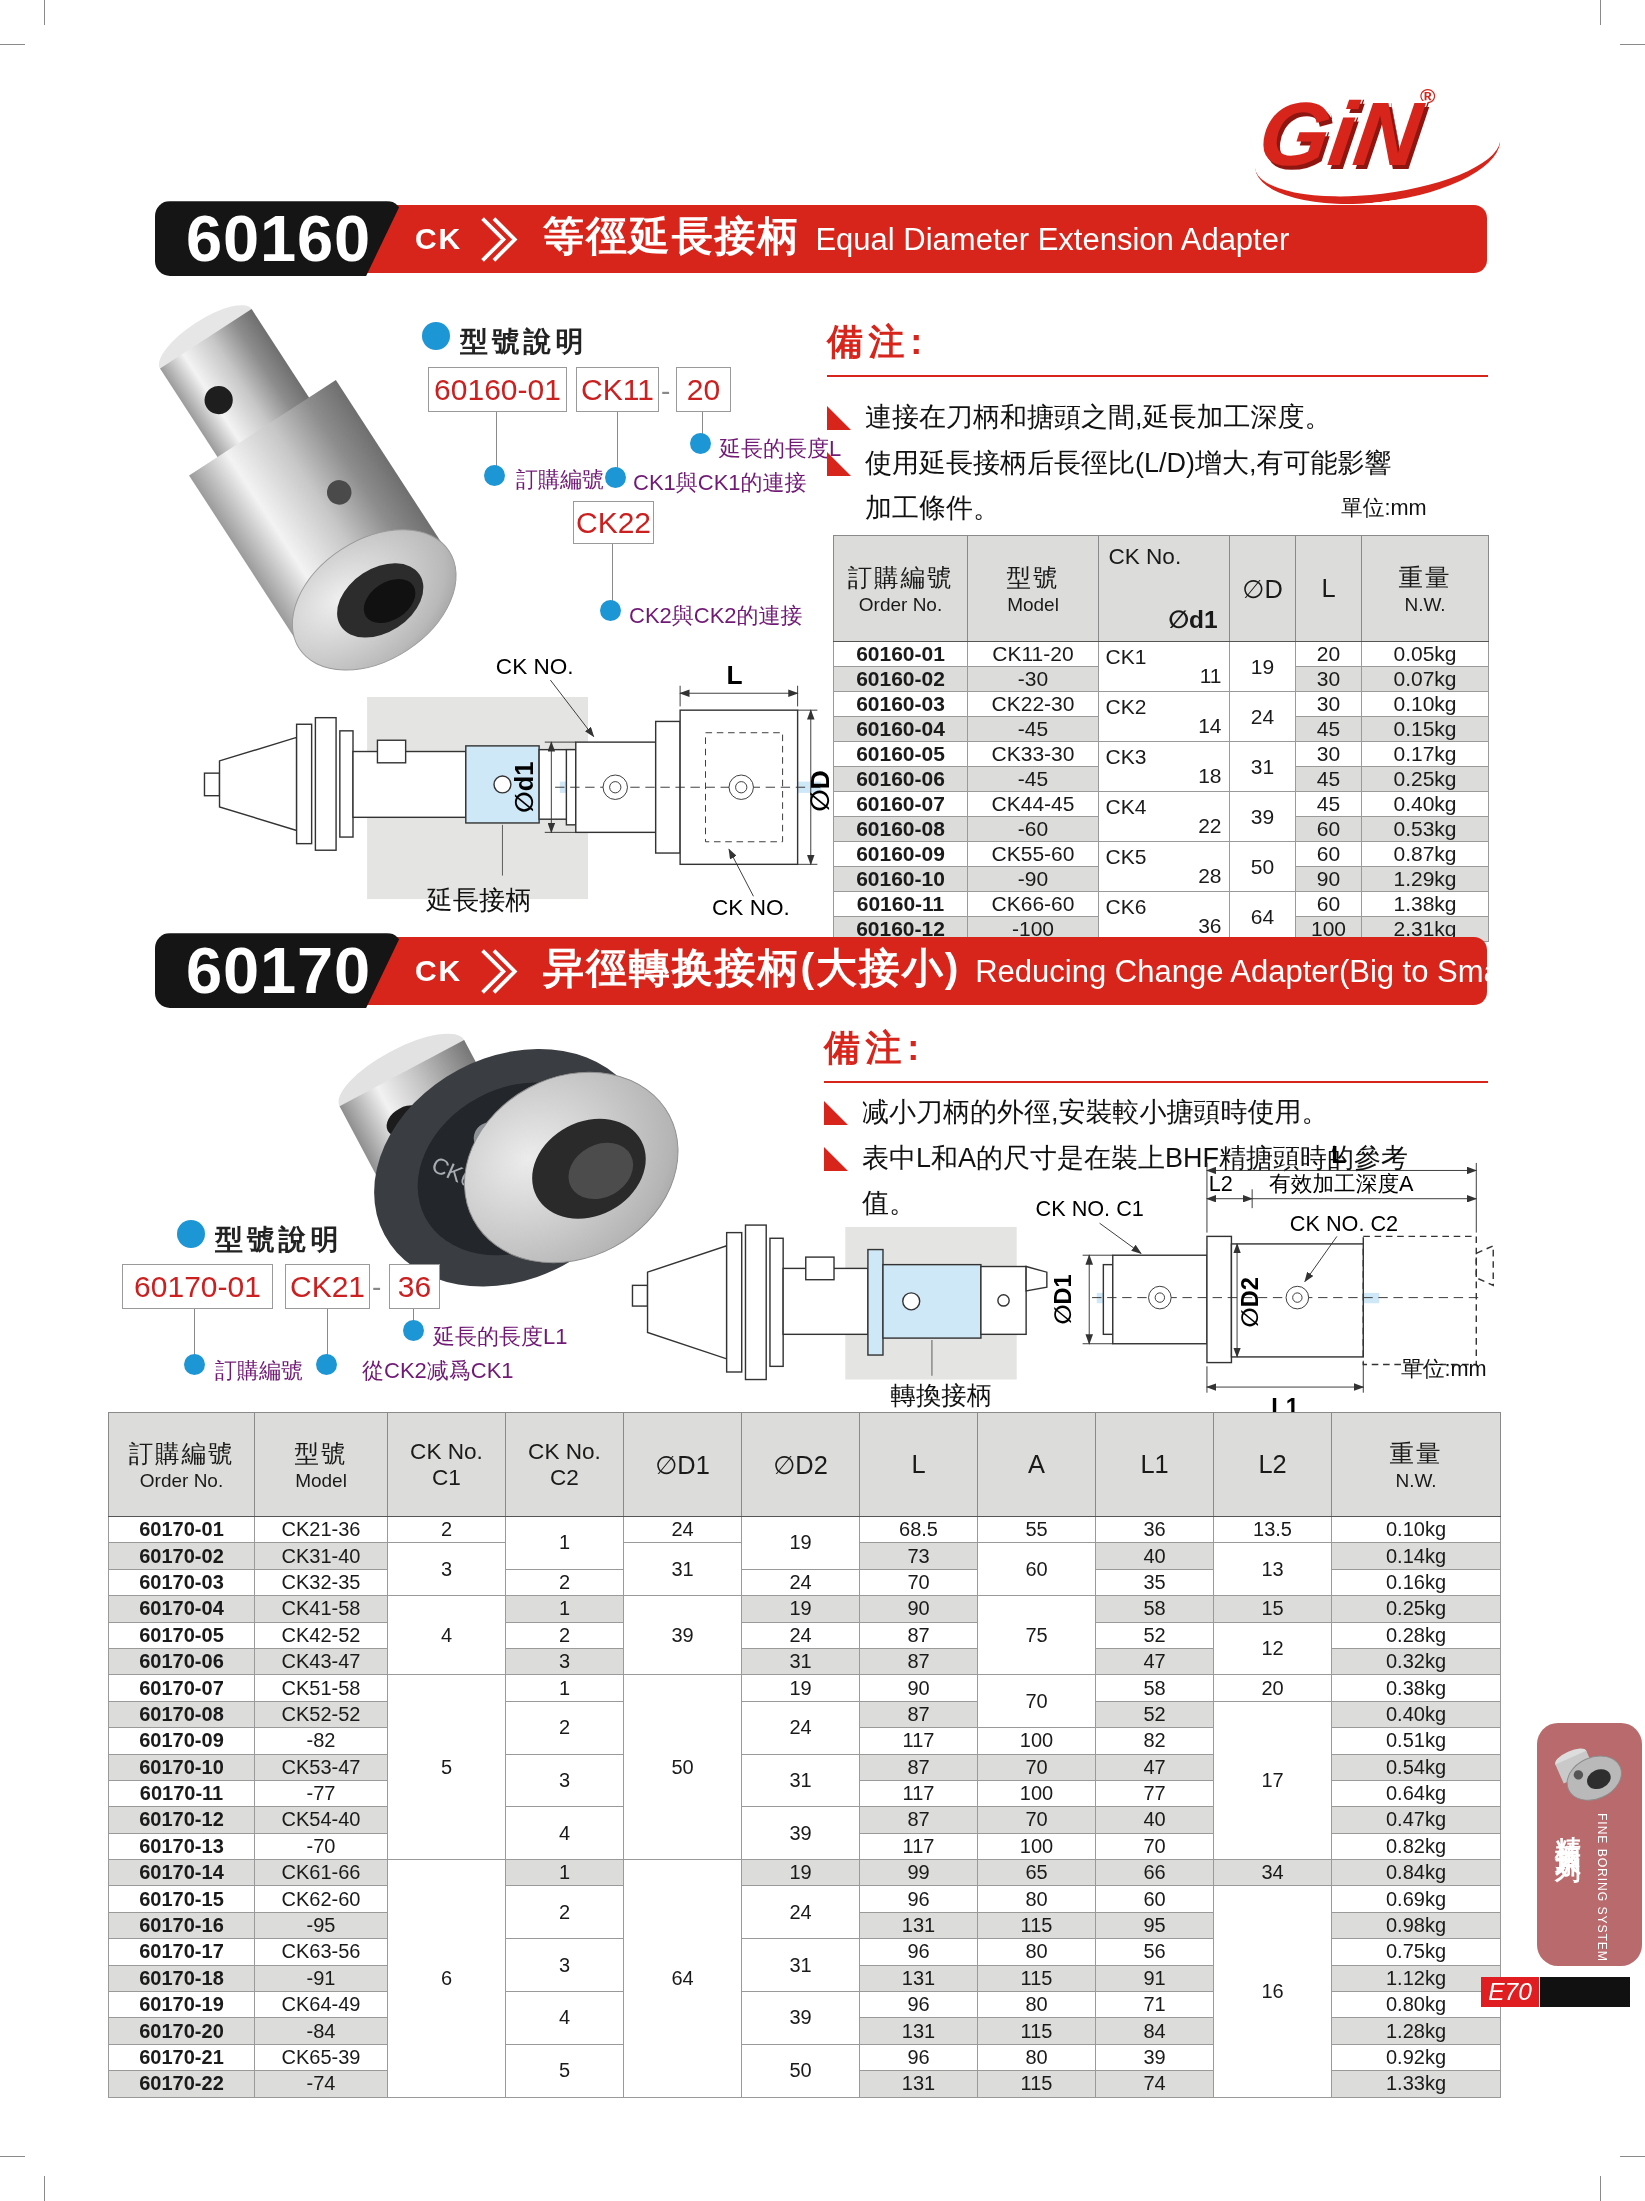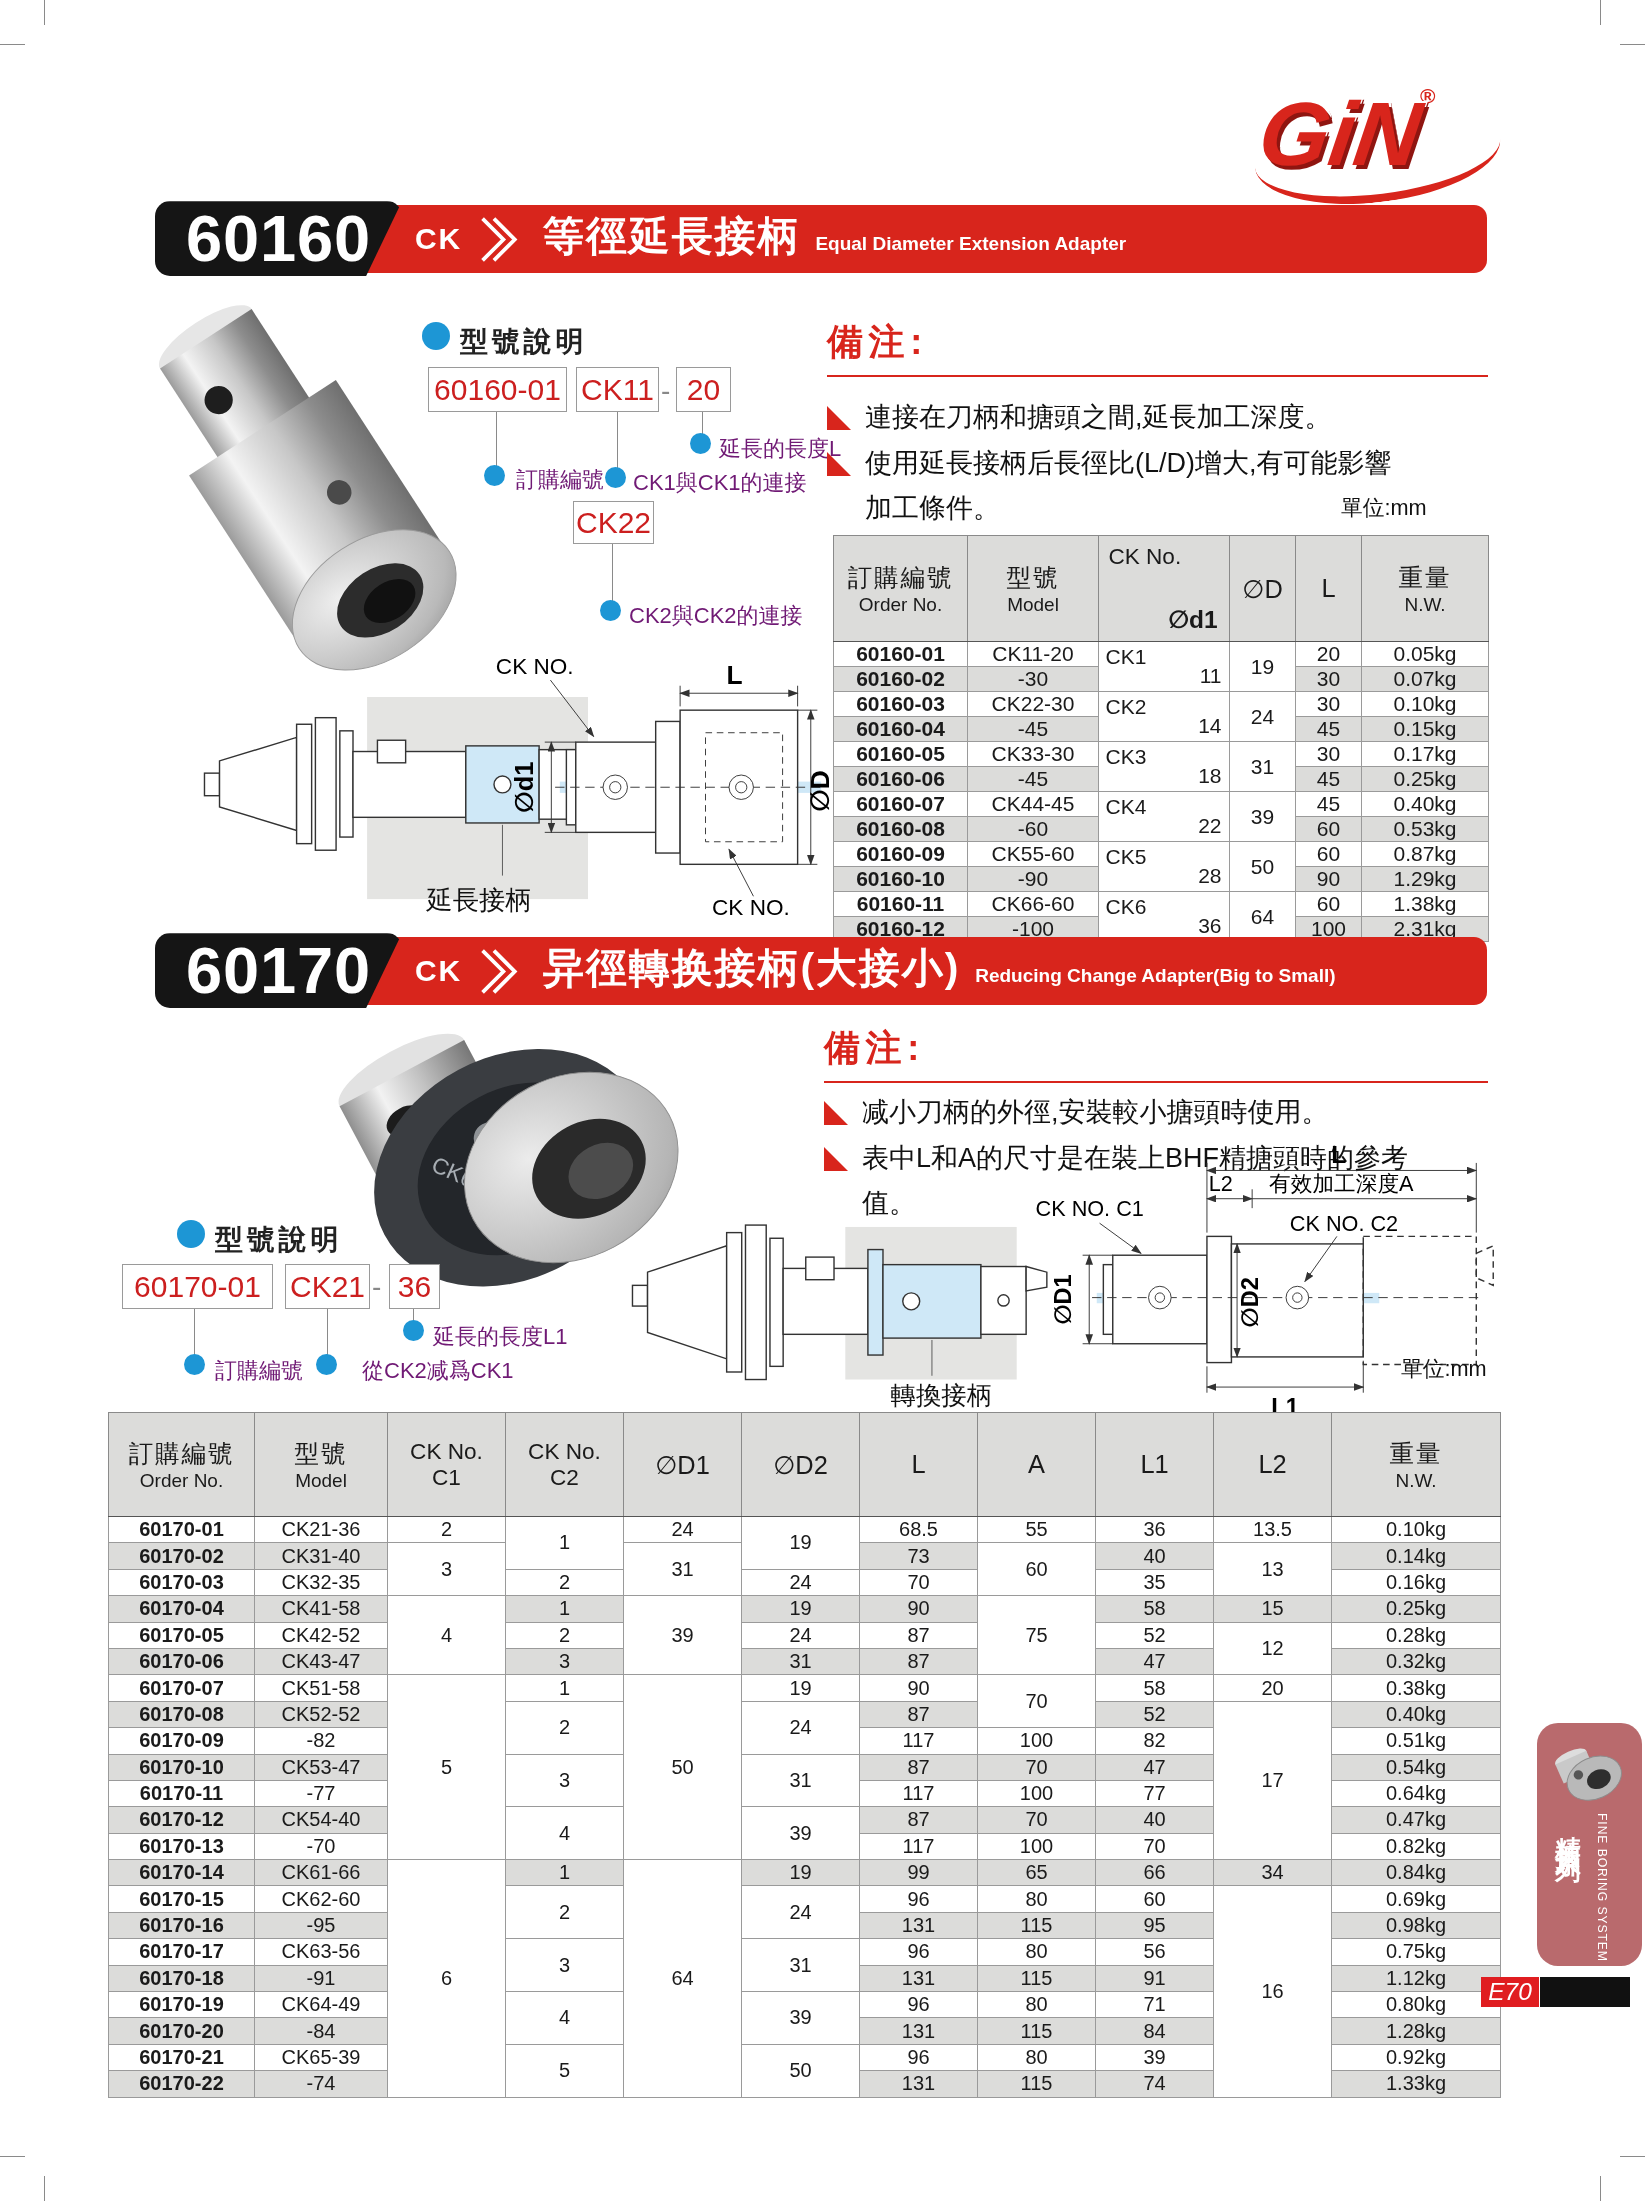--- a/index.html
+++ b/index.html
@@ -20,21 +20,21 @@
   
   .hbar{position:absolute;left:155px;width:1332px;height:68px;}
   .hbar .red{position:absolute;left:188px;right:0;top:0;bottom:0;background:#d8251c;border-radius:7.5px 13px 13px 7.5px;}
   .hbar .black{position:absolute;left:0;top:-3.8px;width:247px;height:75px;background:#151515;border-radius:15px;
      clip-path:polygon(0 0,100% 0,calc(100% - 36px) 100%,0 100%);
      color:#fff;font-weight:bold;font-size:65px;text-align:center;line-height:75px;letter-spacing:0.9px;}
   .bar-ck{position:absolute;left:260px;top:0;height:68px;line-height:68px;color:#fff;font-weight:bold;font-size:30px;letter-spacing:1.9px;}
   .bar-chev{position:absolute;left:320px;top:7.5px;}
   .bar-title{position:absolute;left:388px;top:0;height:68px;display:flex;align-items:baseline;gap:15px;color:#fff;white-space:nowrap;}
   .bar-title .cn{font-size:41px;font-weight:bold;line-height:62px;letter-spacing:1.9px;}
-  .bar-title .en{font-size:19px;font-weight:bold;}
+  .bar-title .en{font-size:31px;font-weight:normal;}
   
   .ldot{position:absolute;border-radius:50%;background:#1d96d5;}
   .lhead{position:absolute;font-size:28px;font-weight:bold;letter-spacing:3.8px;color:#222;}
   .lbox{position:absolute;border:0.9px solid #9a9a9a;background:#fff;color:#cc1f1f;font-size:30px;
         text-align:center;white-space:nowrap;}
   .ldash{position:absolute;color:#888;font-size:28px;}
   .vline{position:absolute;width:0.9px;background:#8a8a8a;}
   .lglabel{position:absolute;font-size:22px;color:#701a75;white-space:nowrap;}
   
   .bz{position:absolute;font-size:36px;font-weight:bold;color:#d8251c;letter-spacing:5.6px;}

